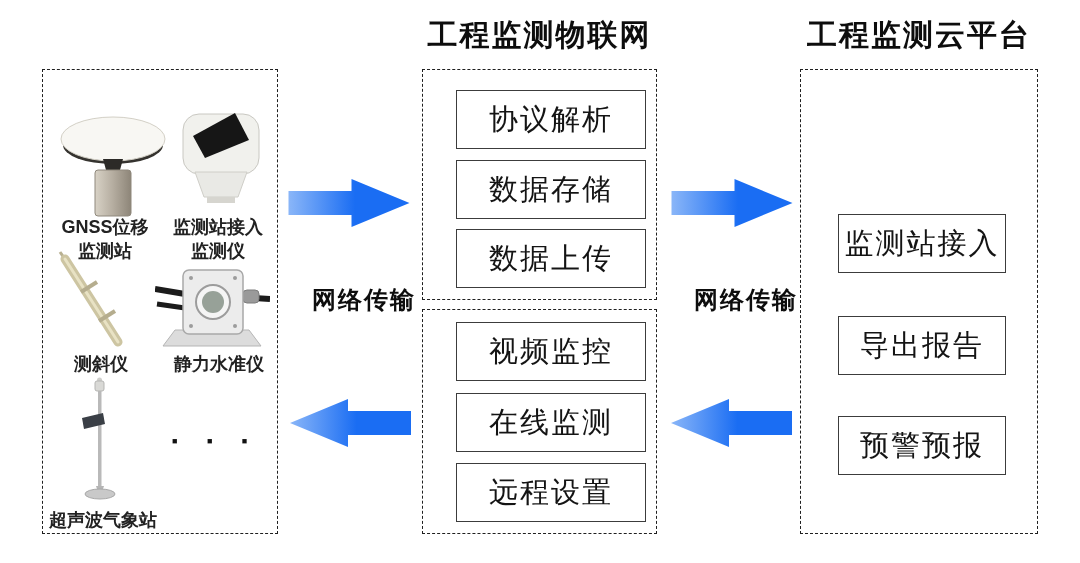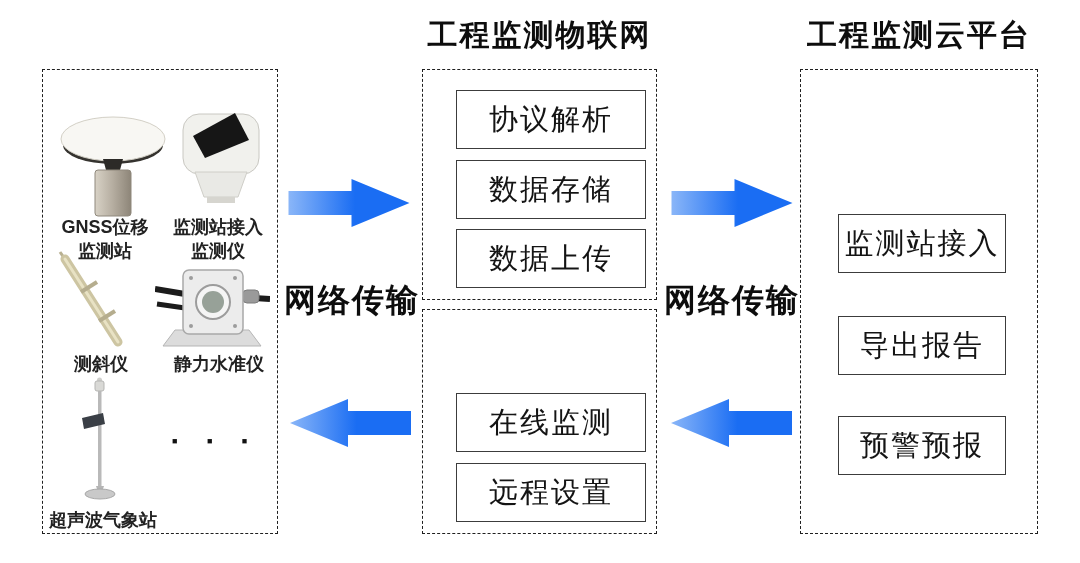--- a/index.html
+++ b/index.html
@@ -17,21 +17,21 @@
   }
   .flow-box{
     position:absolute;width:190px;height:59px;box-sizing:border-box;
     border:1.5px solid #3c3c3c;background:#fff;
     display:flex;align-items:center;justify-content:center;
     font-size:29px;letter-spacing:2px;color:#141414;white-space:nowrap;
   }
   .cloud-box{width:168px;}
   .transport-label{
     position:absolute;top:282px;height:36px;line-height:36px;text-align:right;
-    font-size:32px;font-weight:600;letter-spacing:2px;color:#0d0d0d;white-space:nowrap;
+    font-size:24px;font-weight:600;letter-spacing:2px;color:#0d0d0d;white-space:nowrap;
   }
   .sensor-label{
     position:absolute;text-align:center;font-size:18px;font-weight:700;
     line-height:1.35;color:#222;white-space:nowrap;
   }
   .more-note{
     position:absolute;text-align:center;font-size:13px;font-weight:700;
     line-height:1.3;color:#222;white-space:nowrap;
   }
   .dots{
@@ -130,20 +130,21 @@
 
   <div class="dots" style="left:172px;top:436px;width:100px">■ ■ ■</div>
 
   <div class="dashed-box" style="left:422px;top:69px;width:235px;height:231px"></div>
   <div class="dashed-box" style="left:422px;top:309px;width:235px;height:225px"></div>
 
   <div class="flow-box" style="left:456px;top:90px">协议解析</div>
   <div class="flow-box" style="left:456px;top:160px">数据存储</div>
   <div class="flow-box" style="left:456px;top:229px">数据上传</div>
 
+  <div class="flow-box" style="left:456px;top:322px">视频监控</div>
   <div class="flow-box" style="left:456px;top:463px">远程设置</div>
   <div class="flow-box" style="left:456px;top:393px">在线监测</div>
 
   <div class="dashed-box" style="left:800px;top:69px;width:238px;height:465px"></div>
 
   <div class="flow-box cloud-box" style="left:838px;top:214px">监测站接入</div>
   <div class="flow-box cloud-box" style="left:838px;top:316px">导出报告</div>
   <div class="flow-box cloud-box" style="left:838px;top:416px">预警预报</div>
 
   <div class="transport-label" style="left:284px;width:132px">网络传输</div>

